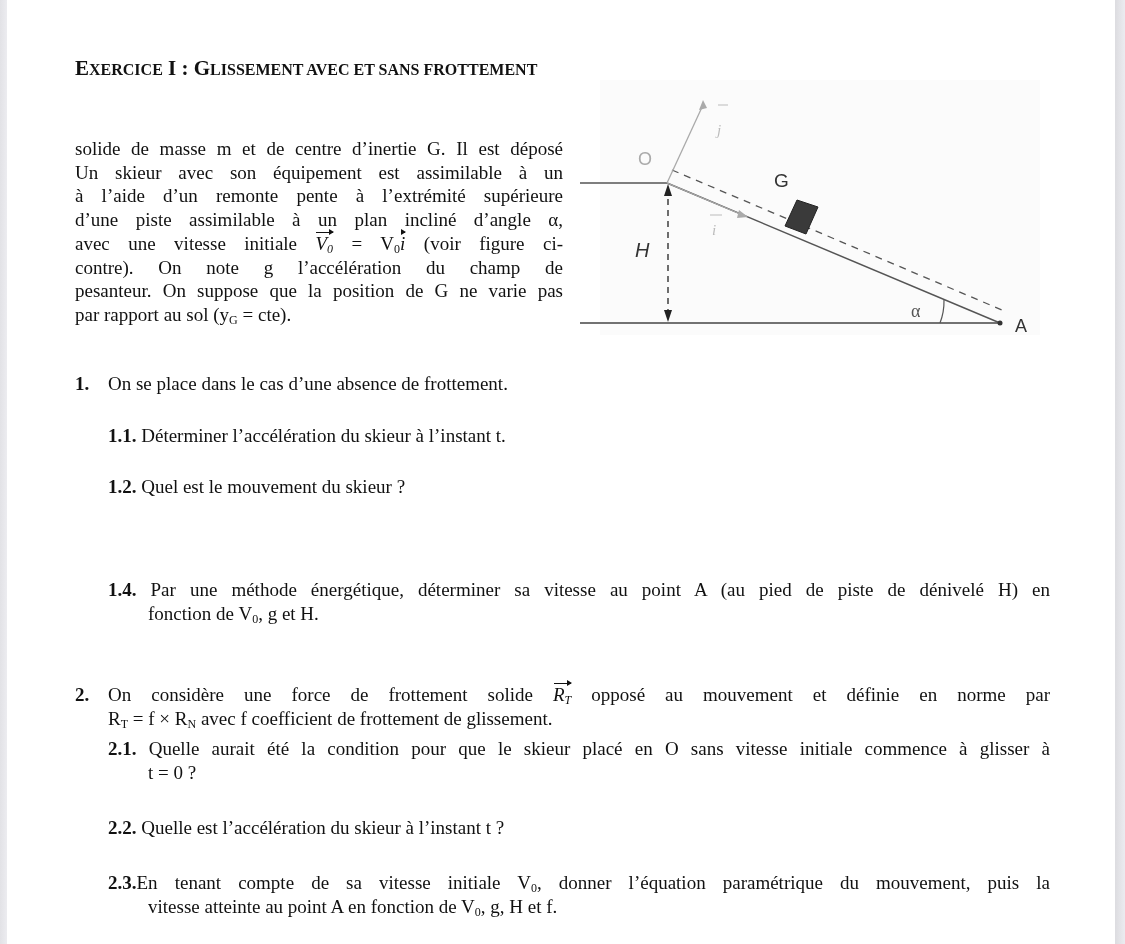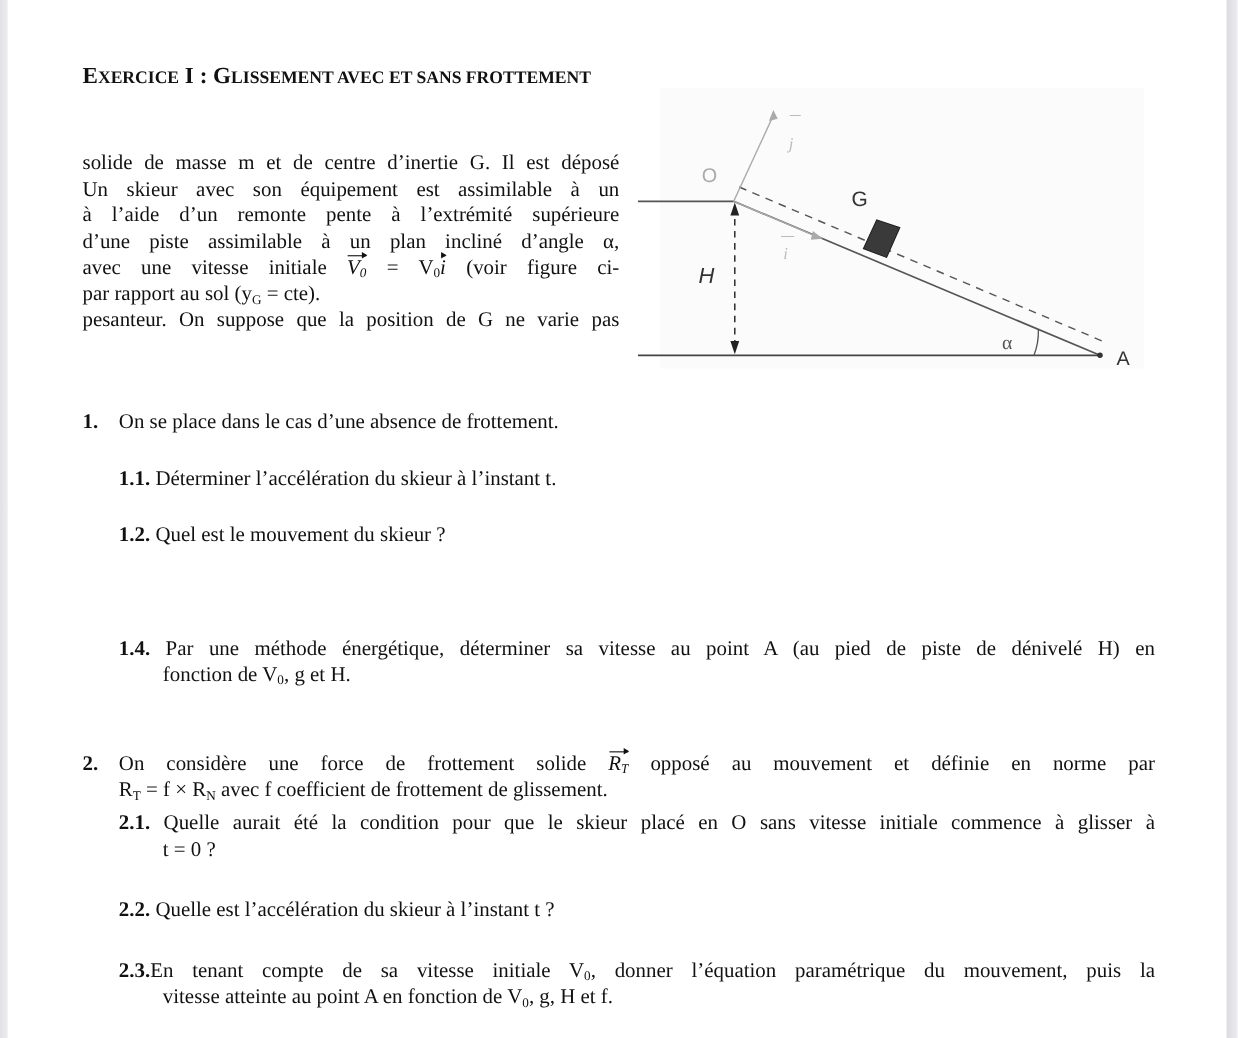--- a/index.html
+++ b/index.html
@@ -69,22 +69,23 @@
   <div class="title">
     <span>E</span><span class="sc">XERCICE</span><span> I : </span><span>G</span><span class="sc">LISSEMENT AVEC ET SANS FROTTEMENT</span>
   </div>
 
   <div class="intro">
     <span class="line">solide de masse m et de centre d’inertie G. Il est déposé</span>
     <span class="line">Un skieur avec son équipement est assimilable à un</span>
     <span class="line">à l’aide d’un remonte pente à l’extrémité supérieure</span>
     <span class="line">d’une piste assimilable à un plan incliné d’angle α,</span>
     <span class="line"><span>avec une vitesse initiale</span> <span class="vec"><span>V</span><sub>0</sub></span><span> = V</span><sub>0</sub><span class="vec"><span>i</span></span><span> (voir figure ci-</span></span>
+    <span class="line">contre). On note g l’accélération du champ de</span>
+    <span class="line">pesanteur. On suppose que la position de G ne varie pas</span>
     <span class="line last"><span>par rapport au sol (</span><span>y</span><sub>G</sub><span> = cte).</span></span>
-    <span class="line">pesanteur. On suppose que la position de G ne varie pas</span>
   </div>
 
   <svg class="figure" viewBox="580 75 460 275" width="460" height="275">
     <rect x="580" y="75" width="460" height="275" fill="#ffffff"></rect>
     <rect x="600" y="80" width="440" height="255" fill="#f8f8f8" opacity="0.6"></rect>
 
     <line x1="580" y1="183" x2="667" y2="183" stroke="#555" stroke-width="1.5"></line>
 
     <line x1="580" y1="323" x2="1000" y2="323" stroke="#444" stroke-width="1.5"></line>
 

